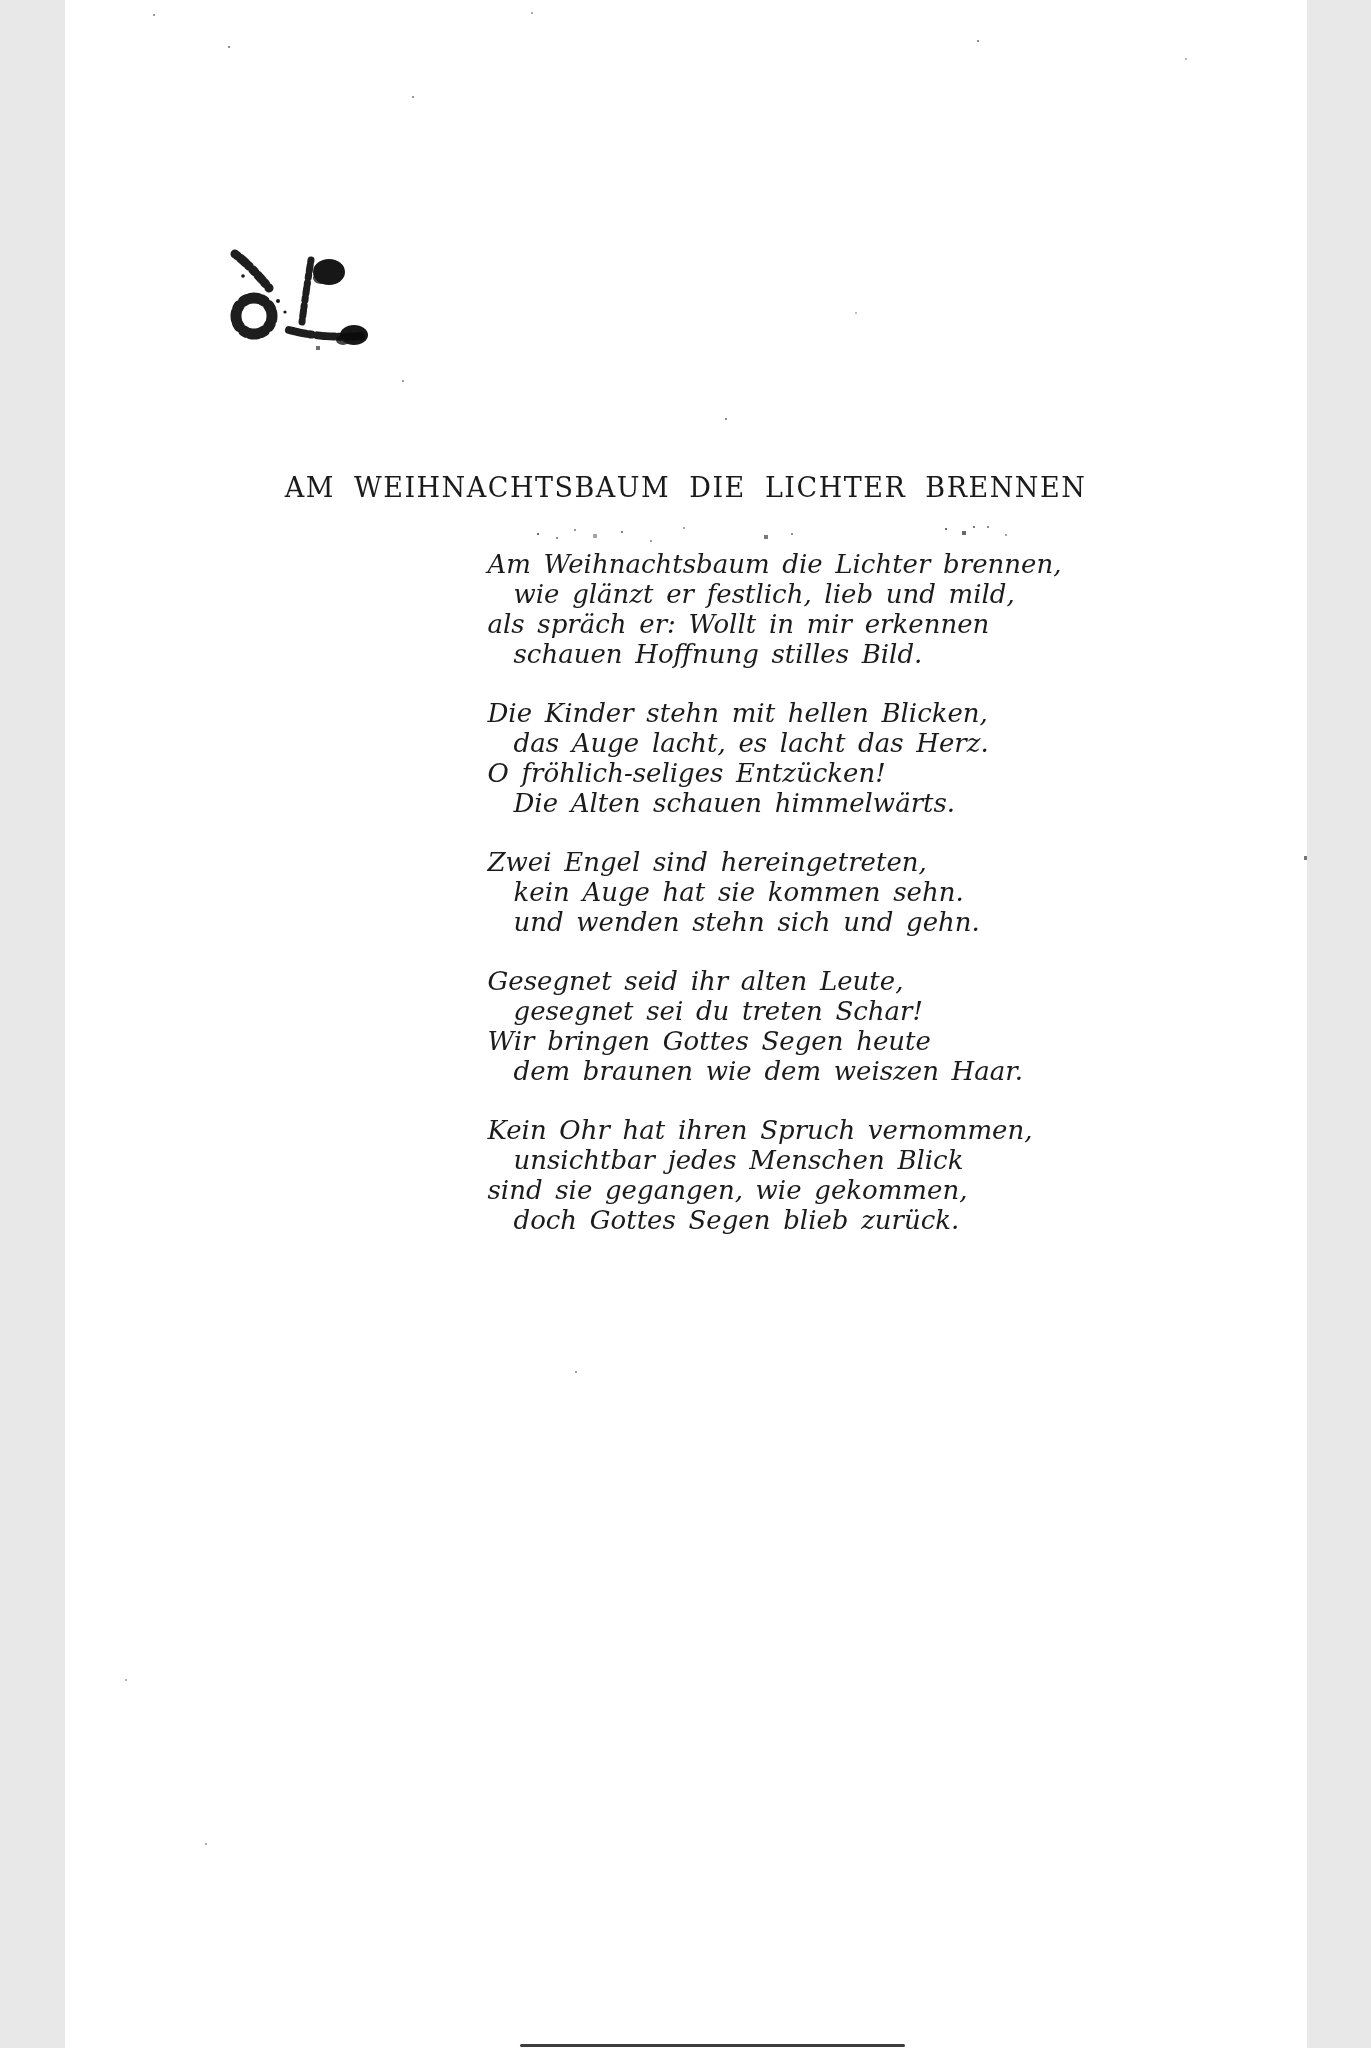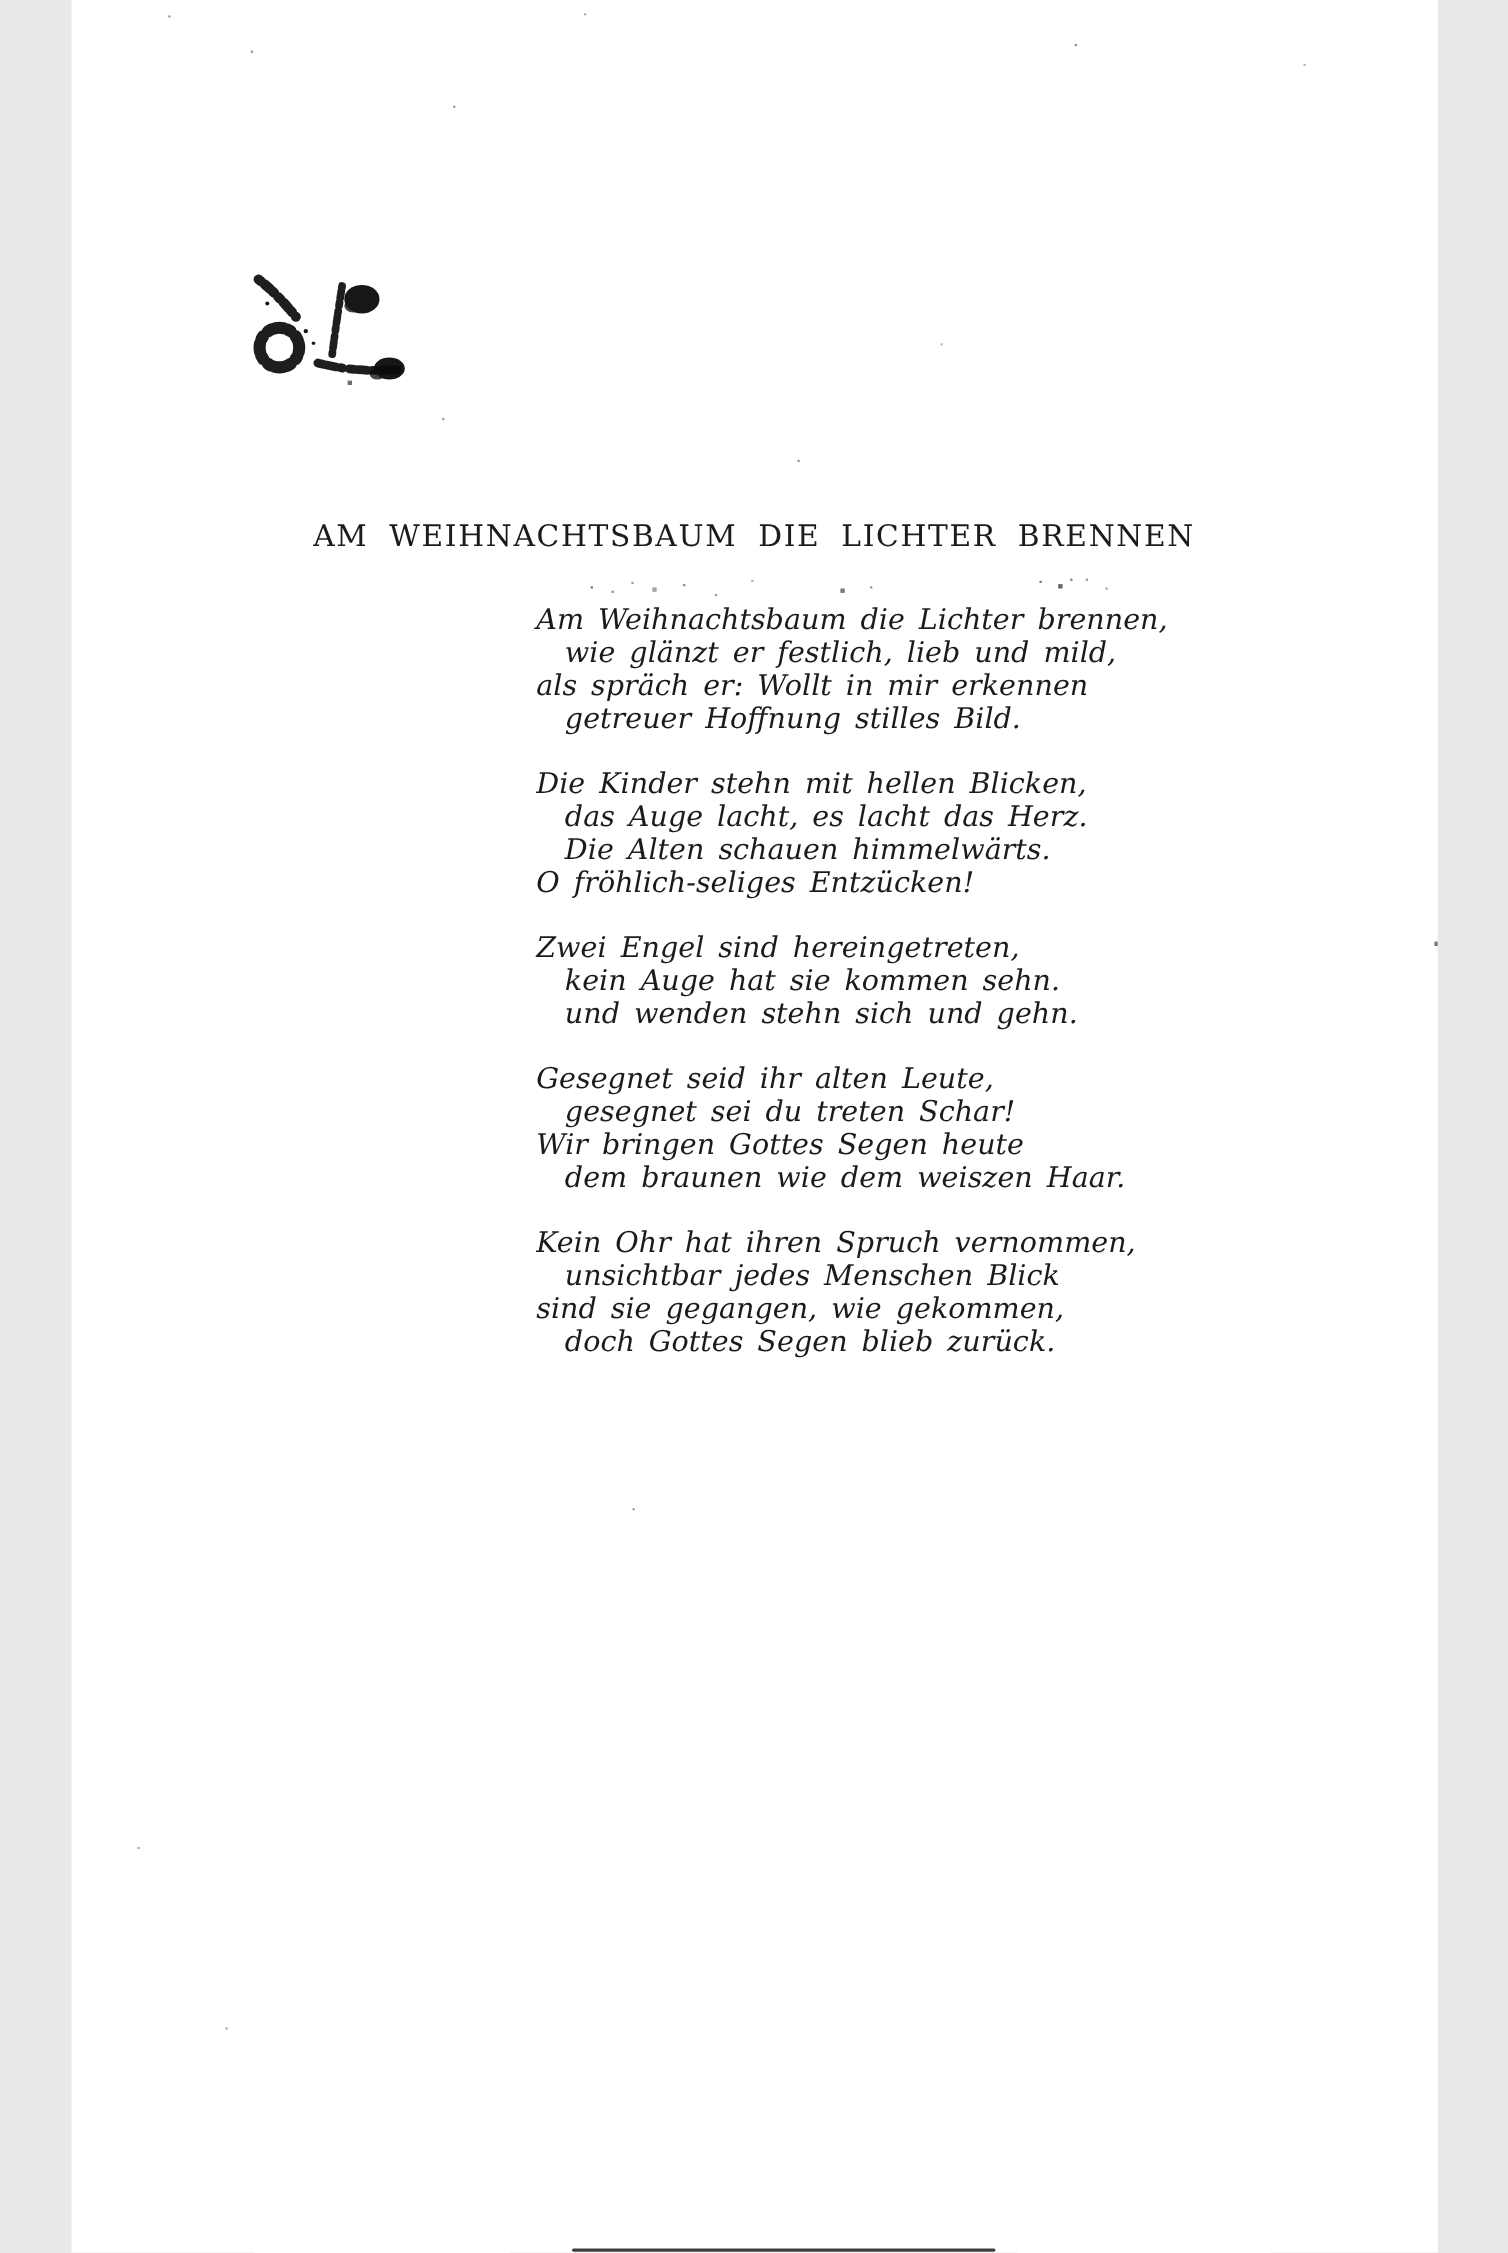--- a/index.html
+++ b/index.html
@@ -108,27 +108,27 @@
 
   <div class="title">AM WEIHNACHTSBAUM DIE LICHTER BRENNEN</div>
 
   <div class="smudge-row"></div>
 
   <div class="poem">
     <div class="stanza">
       <div class="line">Am Weihnachtsbaum die Lichter brennen,</div>
       <div class="line indent">wie glänzt er festlich, lieb und mild,</div>
       <div class="line">als spräch er: Wollt in mir erkennen</div>
-      <div class="line indent">getreuer Hoffnung stilles Bild.</div>
+      <div class="line indent">schauen Hoffnung stilles Bild.</div>
     </div>
     <div class="stanza">
       <div class="line">Die Kinder stehn mit hellen Blicken,</div>
       <div class="line indent">das Auge lacht, es lacht das Herz.</div>
+      <div class="line">O fröhlich-seliges Entzücken!</div>
       <div class="line indent">Die Alten schauen himmelwärts.</div>
-      <div class="line">O fröhlich-seliges Entzücken!</div>
     </div>
     <div class="stanza">
       <div class="line">Zwei Engel sind hereingetreten,</div>
       <div class="line indent">kein Auge hat sie kommen sehn.</div>
       <div class="line indent">und wenden stehn sich und gehn.</div>
     </div>
     <div class="stanza">
       <div class="line">Gesegnet seid ihr alten Leute,</div>
       <div class="line indent">gesegnet sei du treten Schar!</div>
       <div class="line">Wir bringen Gottes Segen heute</div>

